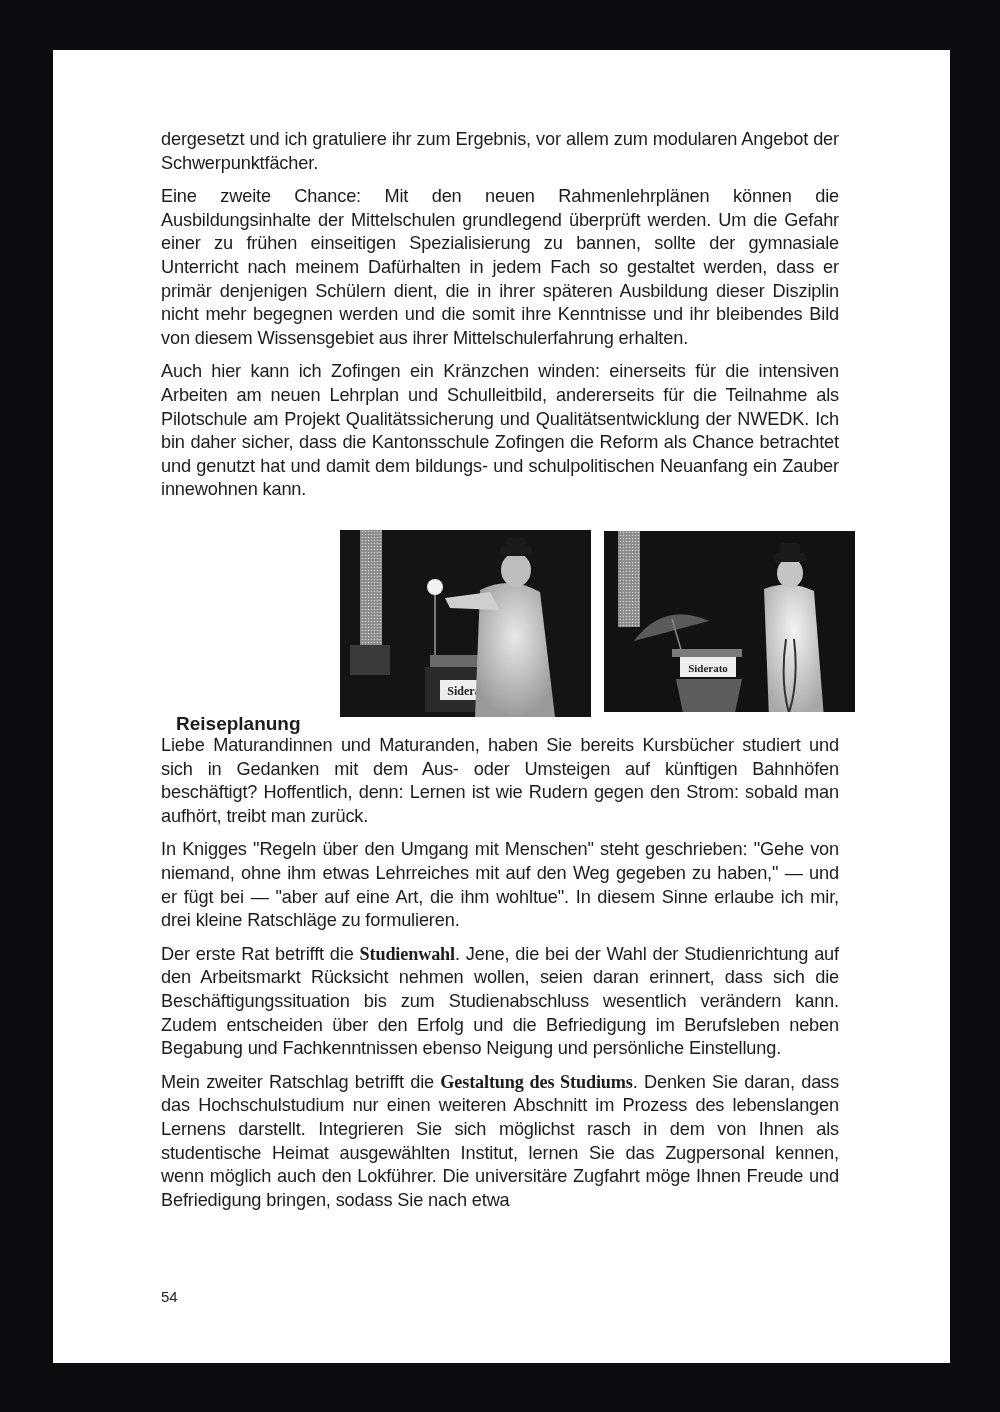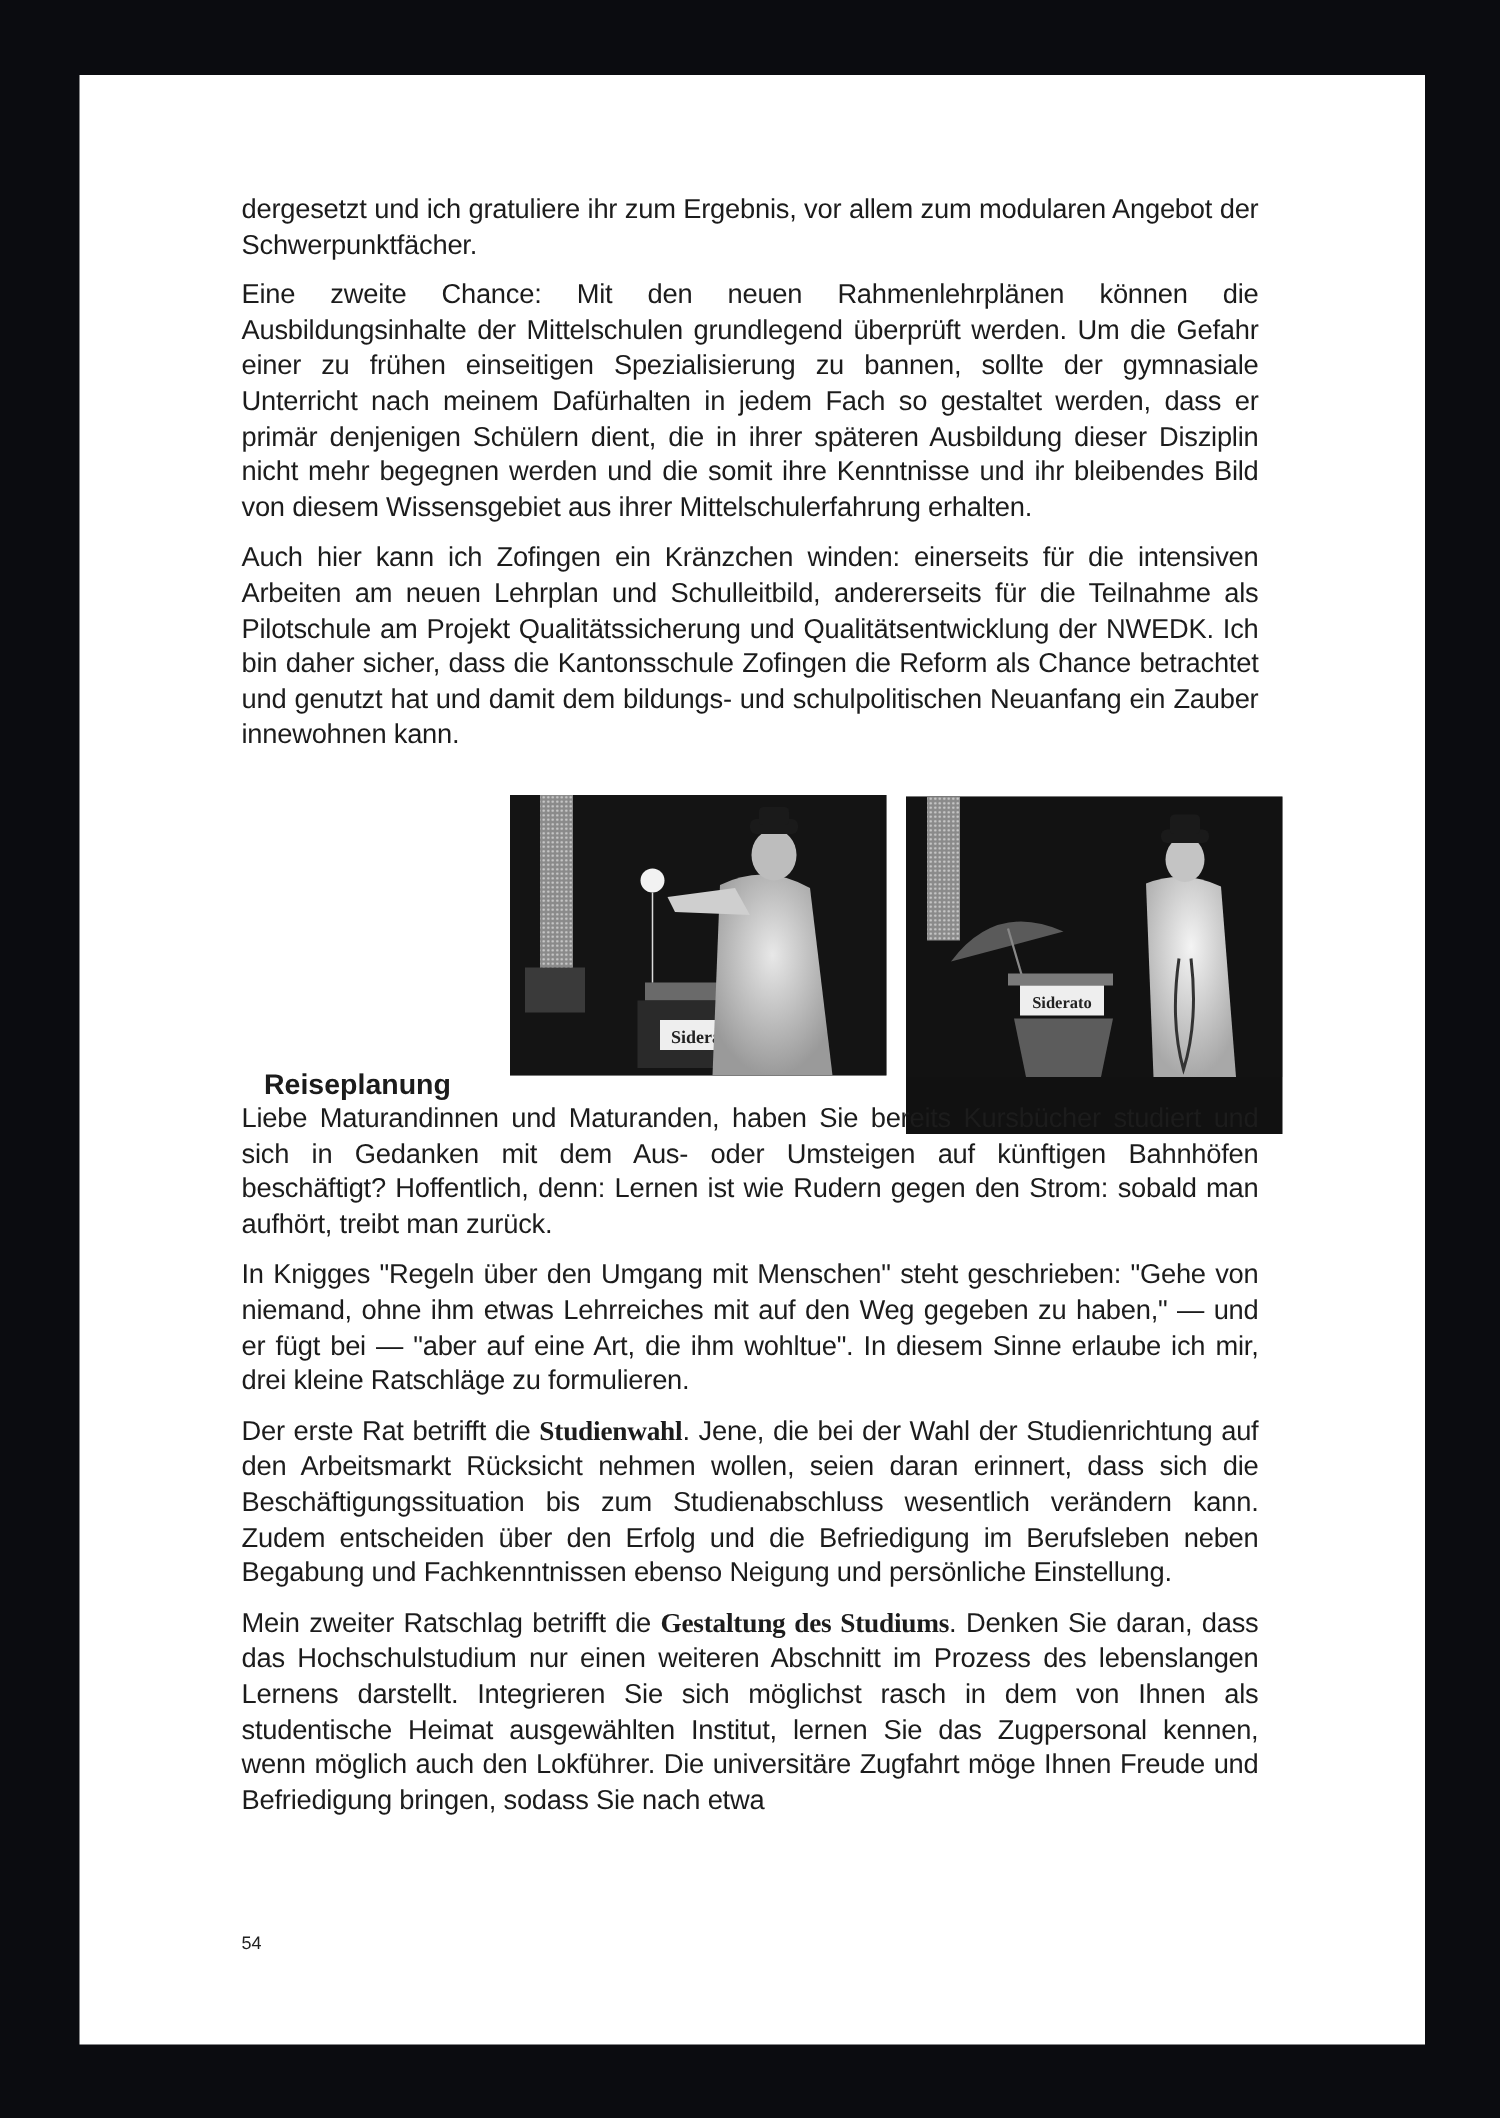--- a/index.html
+++ b/index.html
@@ -51,21 +51,21 @@
   .photo {
     position: absolute;
     background: #111;
     overflow: hidden;
   }
   .photo svg { display: block; }
   .page-number {
     position: absolute;
     left: 108px;
     top: 1238px;
-    font-size: 12px;
+    font-size: 15px;
     color: #222;
   }
 </style>
 </head>
 <body>
 
 <div class="page">
 
   <div class="text-block" style="top:78px;">
     <p>dergesetzt und ich gratuliere ihr zum Ergebnis, vor allem zum modularen Angebot der Schwerpunktfächer.</p>
@@ -97,21 +97,21 @@
       <path d="M140 60 Q170 45 200 62 L215 187 L135 187 Z" fill="url(#suit1)"></path>
       <ellipse cx="176" cy="40" rx="15" ry="17" fill="#bdbdbd"></ellipse>
       <rect x="160" y="16" width="32" height="10" rx="4" fill="#1a1a1a"></rect>
       <rect x="166" y="8" width="20" height="12" rx="3" fill="#1a1a1a"></rect>
       <path d="M150 62 L105 68 L110 78 L160 80 Z" fill="#cfcfcf"></path>
       <circle cx="95" cy="57" r="8" fill="#f2f2f2"></circle>
       <line x1="95" y1="65" x2="95" y2="125" stroke="#dcdcdc" stroke-width="1"></line>
     </svg>
   </div>
 
-  <div class="photo" style="left:551px; top:481px; width:251px; height:225px;">
+  <div class="photo" style="left:551px; top:481px; width:251px; height:181px;">
     <svg width="251" height="187" viewBox="0 0 251 187">
       <defs>
         <pattern id="dots2" width="3" height="3" patternUnits="userSpaceOnUse">
           <rect width="3" height="3" fill="#8a8a8a"></rect>
           <circle cx="1.5" cy="1.5" r="0.8" fill="#cfcfcf"></circle>
         </pattern>
         <radialGradient id="suit2" cx="0.5" cy="0.35" r="0.65">
           <stop offset="0" stop-color="#f4f4f4"></stop>
           <stop offset="1" stop-color="#a8a8a8"></stop>
         </radialGradient>

